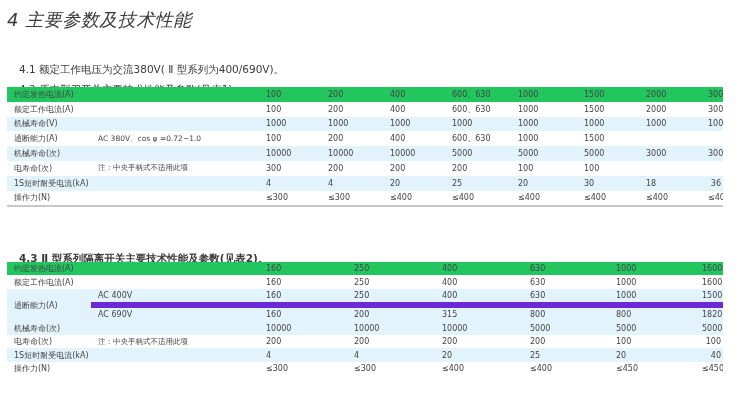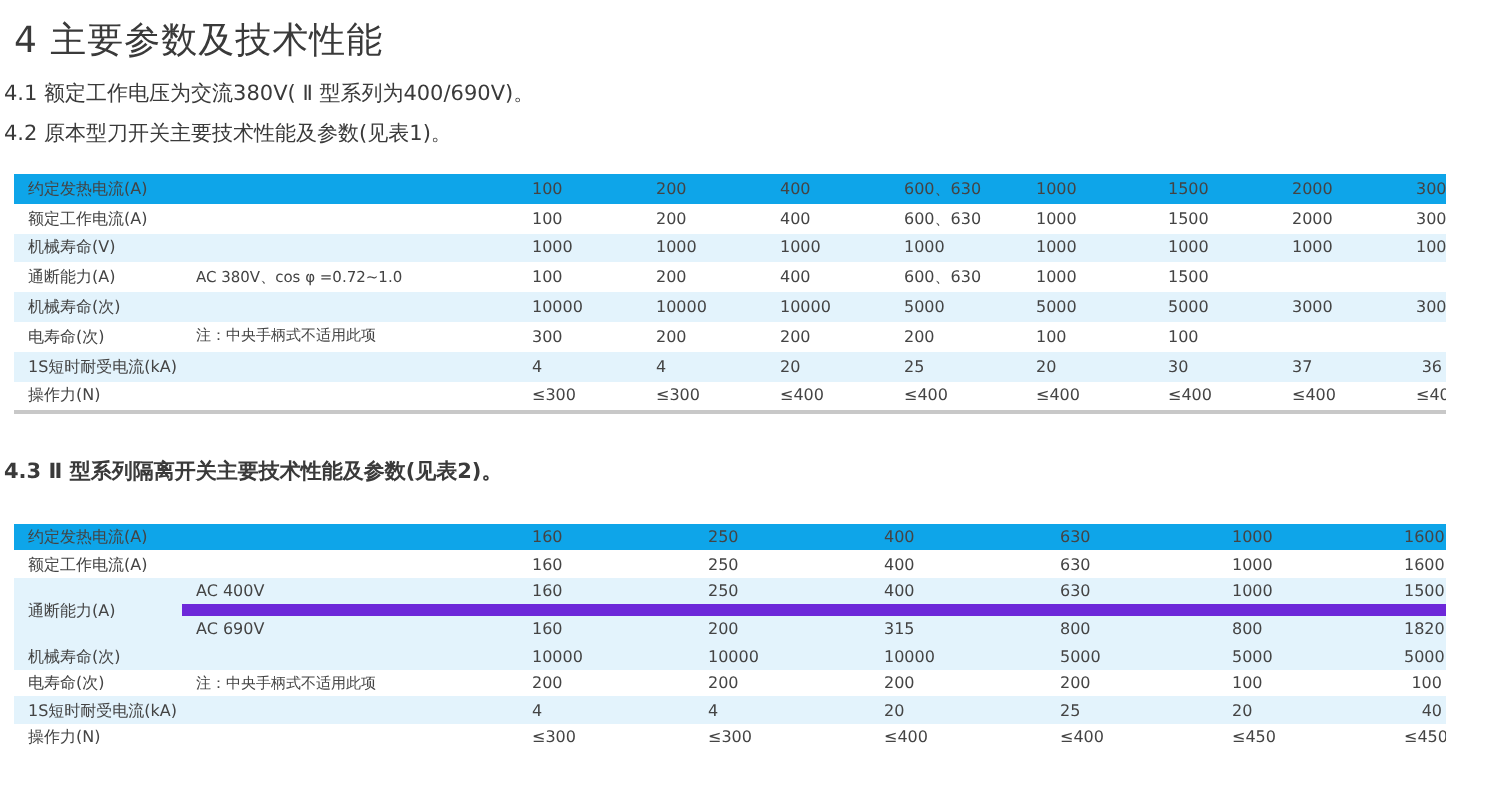--- a/index.html
+++ b/index.html
@@ -3,34 +3,34 @@
 <meta charset="utf-8">
 <style>
   html, body { margin: 0; padding: 0; background: #ffffff; }
   body {
     width: 750px; height: 406px; overflow: hidden; position: relative;
     font-family: "DejaVu Sans", "Liberation Sans", sans-serif;
     color: #333333;
   }
   .h1 {
     position: absolute; left: 7px; top: 8px;
-    font-size: 18px; color: #3a3a3a; letter-spacing: 0.5px;
+    font-size: 18px; color: #3a3a3a; letter-spacing: 0.5px; font-style: italic;
   }
   .p {
-    position: absolute; left: 2px; font-size: 10.5px; color: #3a3a3a;
+    position: absolute; left: 19px; font-size: 10.5px; color: #3a3a3a; margin-top: 23px;
   }
   .t {
     position: absolute; left: 7px; width: 716px;
     border-collapse: collapse; table-layout: fixed;
     font-size: 8px; color: #444;
   }
   .t td { padding: 0 0 0 7px; white-space: nowrap; overflow: hidden; vertical-align: middle; }
   .t1 td { height: 14.8px; }
   .t2 td { height: 13.4px; }
-  .t tr.r-head td { background: #0ea5e9; }
+  .t tr.r-head td { background: #22c55e; }
   .t tr.r-alt td { background: #e3f3fc; }
   .t tr.r-plain td { background: #ffffff; }
   .t tr.r-last td { border-bottom: 2px solid #c8c8c8; }
   .t td.sub-top { border-bottom: 6px solid #6d28d9; }
   .t td.rgt { text-align: right; padding-right: 2px; }
   .t td.note { font-size: 7.5px; }
 </style>
 </head>
 <body>
 
@@ -126,21 +126,21 @@
       </tr>
       <tr class="r-alt">
         <td>1S短时耐受电流(kA)</td>
         <td class="note"></td>
         <td>4</td>
         <td>4</td>
         <td>20</td>
         <td>25</td>
         <td>20</td>
         <td>30</td>
-        <td>37</td>
+        <td>18</td>
         <td class="rgt" colspan="2">36</td>
       </tr>
       <tr class="r-plain r-last">
         <td>操作力(N)</td>
         <td class="note"></td>
         <td>≤300</td>
         <td>≤300</td>
         <td>≤400</td>
         <td>≤400</td>
         <td>≤400</td>

